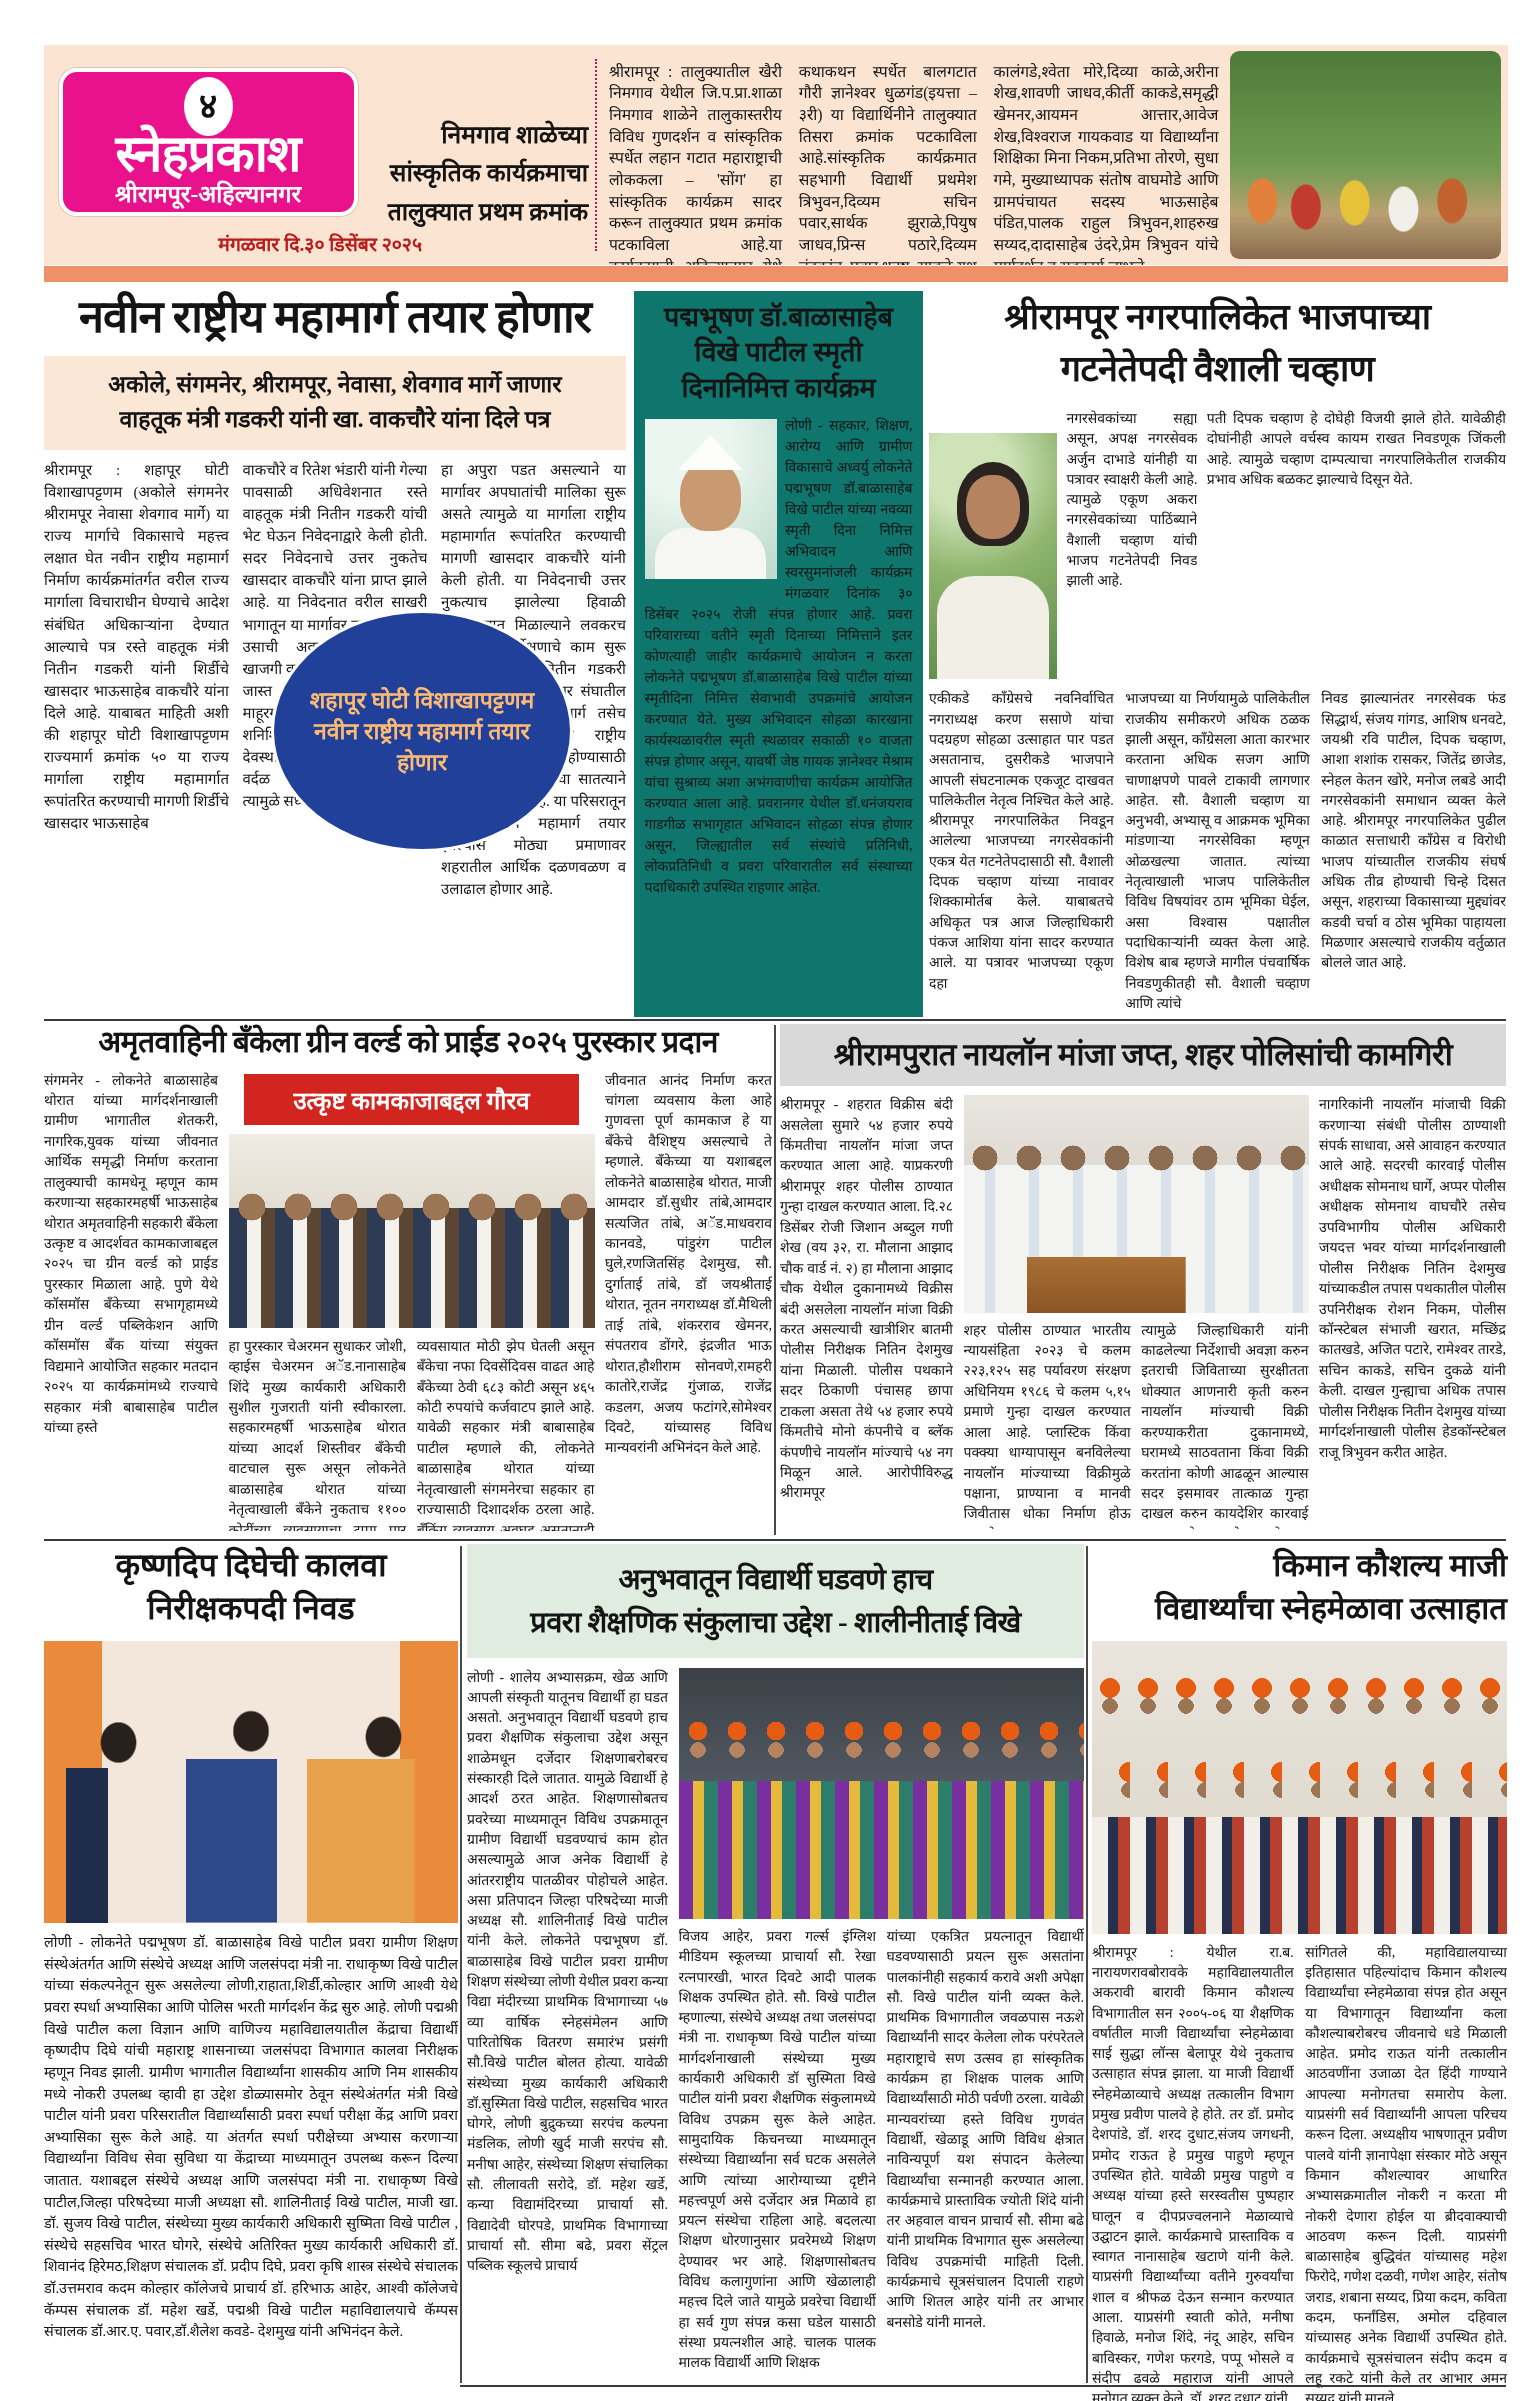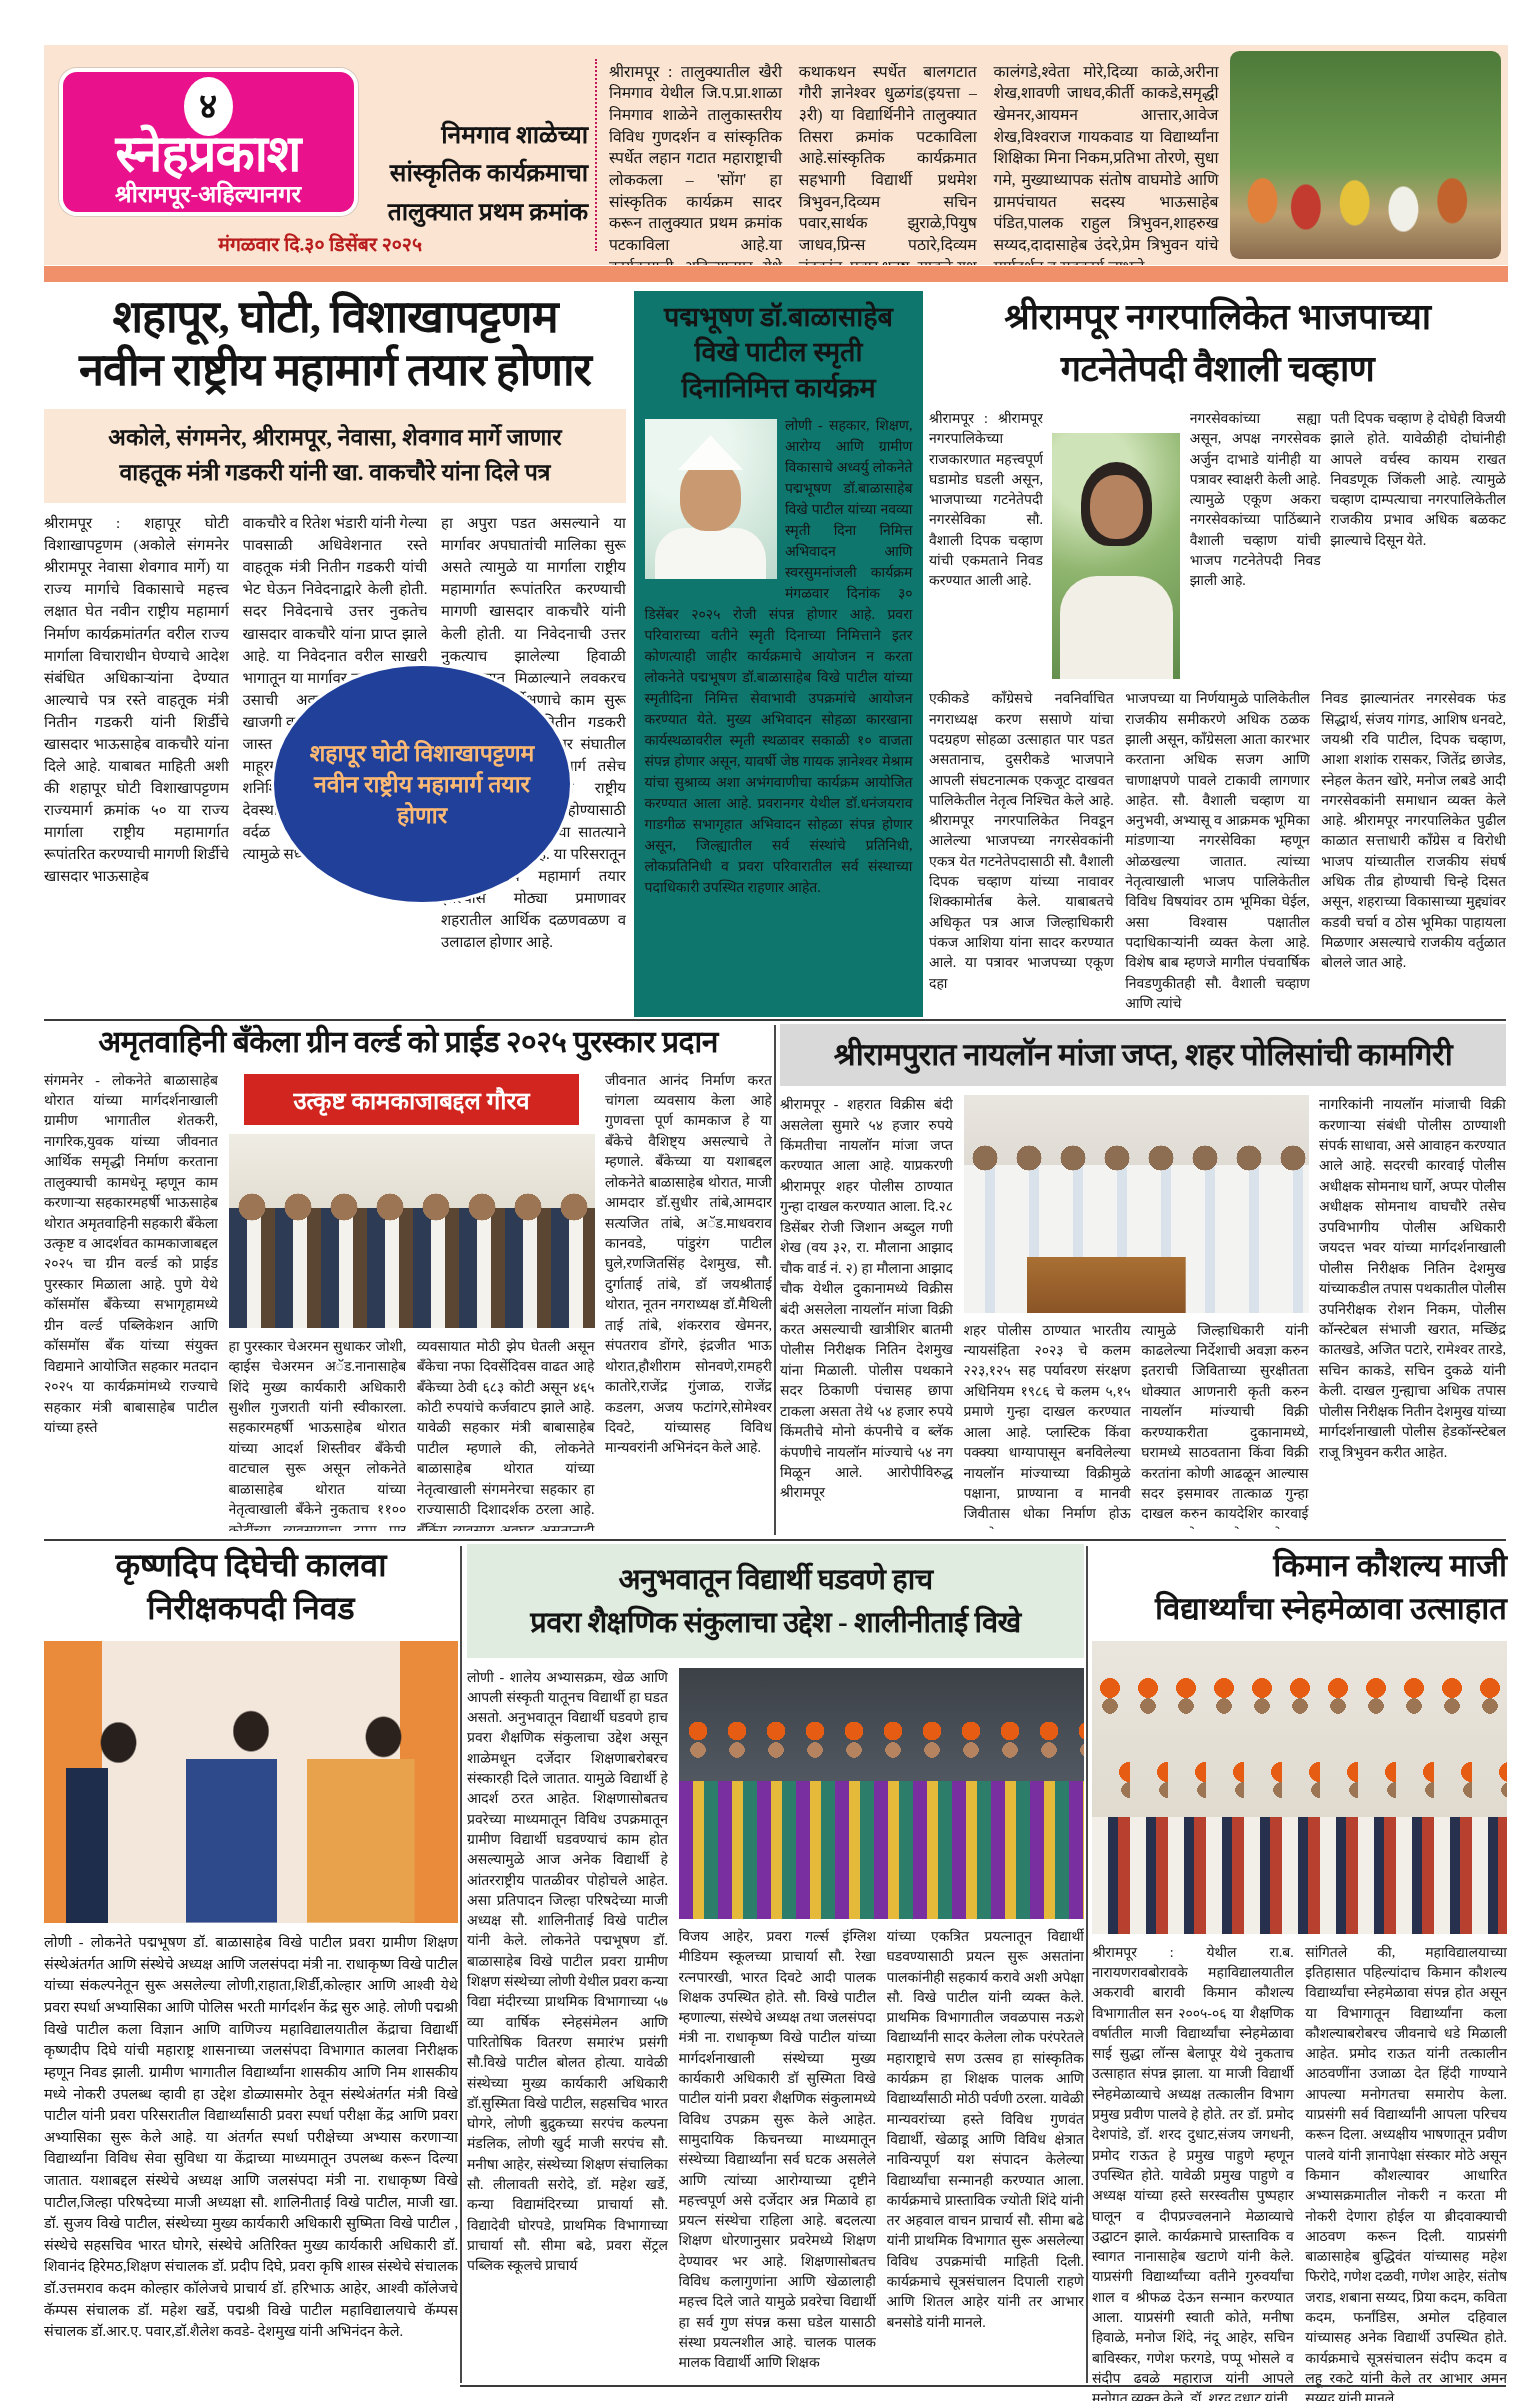--- a/index.html
+++ b/index.html
@@ -169,21 +169,20 @@
   <div class="strip-div"></div>
   <div class="strip-col c1 just clip">श्रीरामपूर : तालुक्यातील खैरी निमगाव येथील जि.प.प्रा.शाळा निमगाव शाळेने तालुकास्तरीय विविध गुणदर्शन व सांस्कृतिक स्पर्धेत लहान गटात महाराष्ट्राची लोककला – 'सोंग' हा सांस्कृतिक कार्यक्रम सादर करून तालुक्यात प्रथम क्रमांक पटकाविला आहे.या कार्यक्रमाची अहिल्यानगर येथे होणाऱ्या जिल्हास्तरीय स्पर्धेसाठी निवड झाली आहे.तसेच तालुकास्तरीय</div>
   <div class="strip-col c2 just clip">कथाकथन स्पर्धेत बालगटात गौरी ज्ञानेश्वर धुळगंड(इयत्ता – ३री) या विद्यार्थिनीने तालुक्यात तिसरा क्रमांक पटकाविला आहे.सांस्कृतिक कार्यक्रमात सहभागी विद्यार्थी प्रथमेश त्रिभुवन,दिव्यम सचिन पवार,सार्थक झुराळे,पियुष जाधव,प्रिन्स पठारे,दिव्यम चंद्रकांत पवार,धनुष साबळे,यश कालंगडे,शुभम भागडे,विराज कालगंडे,कार्तिक आगलावे,यश आरणे,विश्वजीत</div>
   <div class="strip-col c3 just clip">कालंगडे,श्वेता मोरे,दिव्या काळे,अरीना शेख,शावणी जाधव,कीर्ती काकडे,समृद्धी खेमनर,आयमन आत्तार,आवेज शेख,विश्वराज गायकवाड या विद्यार्थ्यांना शिक्षिका मिना निकम,प्रतिभा तोरणे, सुधा गमे, मुख्याध्यापक संतोष वाघमोडे आणि ग्रामपंचायत सदस्य भाऊसाहेब पंडित,पालक राहुल त्रिभुवन,शाहरुख सय्यद,दादासाहेब उंदरे,प्रेम त्रिभुवन यांचे मार्गदर्शन व सहकार्य लाभले.</div>
   <div class="strip-photo"></div>
 </div>
 <div class="abs stripbar"></div>
 
 <div class="abs art-highway">
   <div class="hw-head">
-    <div>शहापूर, घोटी, विशाखापट्टणम</div>
     <div>नवीन राष्ट्रीय महामार्ग तयार होणार</div>
   </div>
   <div class="hw-sub">
     <div>अकोले, संगमनेर, श्रीरामपूर, नेवासा, शेवगाव मार्गे जाणार</div>
     <div>वाहतूक मंत्री गडकरी यांनी खा. वाकचौरे यांना दिले पत्र</div>
   </div>
   <div class="hw-cols">
     <div class="hw-col just clip">श्रीरामपूर : शहापूर घोटी विशाखापट्टणम (अकोले संगमनेर श्रीरामपूर नेवासा शेवगाव मार्गे) या राज्य मार्गाचे विकासाचे महत्त्व लक्षात घेत नवीन राष्ट्रीय महामार्ग निर्माण कार्यक्रमांतर्गत वरील राज्य मार्गाला विचाराधीन घेण्याचे आदेश संबंधित अधिकाऱ्यांना देण्यात आल्याचे पत्र रस्ते वाहतूक मंत्री नितीन गडकरी यांनी शिर्डीचे खासदार भाऊसाहेब वाकचौरे यांना दिले आहे. याबाबत माहिती अशी की शहापूर घोटी विशाखापट्टणम राज्यमार्ग क्रमांक ५० या राज्य मार्गाला राष्ट्रीय महामार्गात रूपांतरित करण्याची मागणी शिर्डीचे खासदार भाऊसाहेब</div>
     <div class="hw-col just clip">वाकचौरे व रितेश भंडारी यांनी गेल्या पावसाळी अधिवेशनात रस्ते वाहतूक मंत्री नितीन गडकरी यांची भेट घेऊन निवेदनाद्वारे केली होती. सदर निवेदनाचे उत्तर नुकतेच खासदार वाकचौरे यांना प्राप्त झाले आहे. या निवेदनात वरील साखरी भागातून या मार्गावर कारखानदारीने उसाची अवजड वाहने तसेच खाजगी वाहनांची संख्या या मार्गावर जास्त असल्याने शिर्डी, तिरुपती, माहूरगड, देवगड, नेवासा, पैठण, शनिशिंगणापूर अशी जगप्रसिद्ध देवस्थाने असल्यामुळे भाविकांची वर्दळ मोठ्या प्रमाणात आहे. त्यामुळे सध्याचा राज्यमार्ग</div>
     <div class="hw-col just clip">हा अपुरा पडत असल्याने या मार्गावर अपघातांची मालिका सुरू असते त्यामुळे या मार्गाला राष्ट्रीय महामार्गात रूपांतरित करण्याची मागणी खासदार वाकचौरे यांनी केली होती. या निवेदनाची उत्तर नुकत्याच झालेल्या हिवाळी अधिवेशनात मिळाल्याने लवकरच या मार्गाचे सर्वेक्षणाचे काम सुरू करण्याचे संकेत नितीन गडकरी यांनी दिले आहे. मतदार संघातील बेलापूर परळी रेल्वे मार्ग तसेच वरील राज्य मार्गाचे राष्ट्रीय महामार्गात रूपांतरित होण्यासाठी खासदार वाकचौरे यांचा सातत्याने पाठपुरावा सुरू आहे. या परिसरातून नवीन राष्ट्रीय महामार्ग तयार झाल्यास मोठ्या प्रमाणावर शहरातील आर्थिक दळणवळण व उलाढाल होणार आहे.</div>
@@ -200,21 +199,20 @@
   </div>
   <p class="vk-body just">लोणी - सहकार, शिक्षण, आरोग्य आणि ग्रामीण विकासाचे अध्वर्यु लोकनेते पद्मभूषण डॉ.बाळासाहेब विखे पाटील यांच्या नवव्या स्मृती दिना निमित्त अभिवादन आणि स्वरसुमनांजली कार्यक्रम मंगळवार दिनांक ३० डिसेंबर २०२५ रोजी संपन्न होणार आहे. प्रवरा परिवाराच्या वतीने स्मृती दिनाच्या निमित्ताने इतर कोणत्याही जाहीर कार्यक्रमाचे आयोजन न करता लोकनेते पद्मभूषण डॉ.बाळासाहेब विखे पाटील यांच्या स्मृतीदिना निमित्त सेवाभावी उपक्रमांचे आयोजन करण्यात येते. मुख्य अभिवादन सोहळा कारखाना कार्यस्थळावरील स्मृती स्थळावर सकाळी १० वाजता संपन्न होणार असून, यावर्षी जेष्ठ गायक ज्ञानेश्वर मेश्राम यांचा सुश्राव्य अशा अभंगवाणीचा कार्यक्रम आयोजित करण्यात आला आहे. प्रवरानगर येथील डॉ.धनंजयराव गाडगीळ सभागृहात अभिवादन सोहळा संपन्न होणार असून, जिल्ह्यातील सर्व संस्थांचे प्रतिनिधी, लोकप्रतिनिधी व प्रवरा परिवारातील सर्व संस्थाच्या पदाधिकारी उपस्थित राहणार आहेत.</p>
 </div>
 
 <div class="abs art-bjp">
   <div class="bjp-head">
     <div>श्रीरामपूर नगरपालिकेत भाजपाच्या</div>
     <div>गटनेतेपदी वैशाली चव्हाण</div>
   </div>
   <div class="bjp-row1">
-    <div class="bjp-col bjp-c1 just clip">श्रीरामपूर : श्रीरामपूर नगरपालिकेच्या राजकारणात महत्त्वपूर्ण घडामोड घडली असून, भाजपाच्या गटनेतेपदी नगरसेविका सौ. वैशाली दिपक चव्हाण यांची एकमताने निवड करण्यात आली आहे.</div>
     <div class="bjp-photo">
       <div class="hair"></div>
       <div class="torso"></div>
       <div class="face"></div>
     </div>
     <div class="bjp-col bjp-c2 just clip">नगरसेवकांच्या सह्या असून, अपक्ष नगरसेवक अर्जुन दाभाडे यांनीही या पत्रावर स्वाक्षरी केली आहे. त्यामुळे एकूण अकरा नगरसेवकांच्या पाठिंब्याने वैशाली चव्हाण यांची भाजप गटनेतेपदी निवड झाली आहे.</div>
     <div class="bjp-col bjp-c3 just clip">पती दिपक चव्हाण हे दोघेही विजयी झाले होते. यावेळीही दोघांनीही आपले वर्चस्व कायम राखत निवडणूक जिंकली आहे. त्यामुळे चव्हाण दाम्पत्याचा नगरपालिकेतील राजकीय प्रभाव अधिक बळकट झाल्याचे दिसून येते.</div>
   </div>
   <div class="bjp-row2">
     <div class="bjp-col just clip">एकीकडे काँग्रेसचे नवनिर्वाचित नगराध्यक्ष करण ससाणे यांचा पदग्रहण सोहळा उत्साहात पार पडत असतानाच, दुसरीकडे भाजपाने आपली संघटनात्मक एकजूट दाखवत पालिकेतील नेतृत्व निश्चित केले आहे. श्रीरामपूर नगरपालिकेत निवडून आलेल्या भाजपच्या नगरसेवकांनी एकत्र येत गटनेतेपदासाठी सौ. वैशाली दिपक चव्हाण यांच्या नावावर शिक्कामोर्तब केले. याबाबतचे अधिकृत पत्र आज जिल्हाधिकारी पंकज आशिया यांना सादर करण्यात आले. या पत्रावर भाजपच्या एकूण दहा</div>

